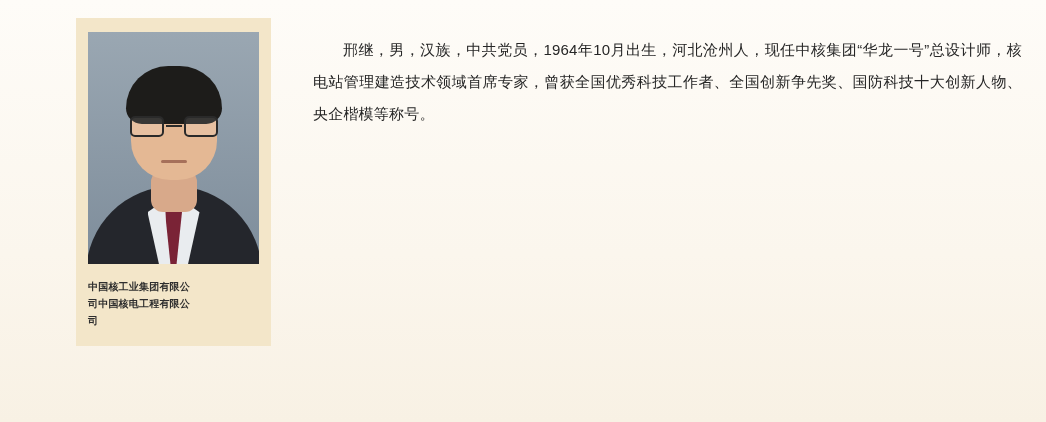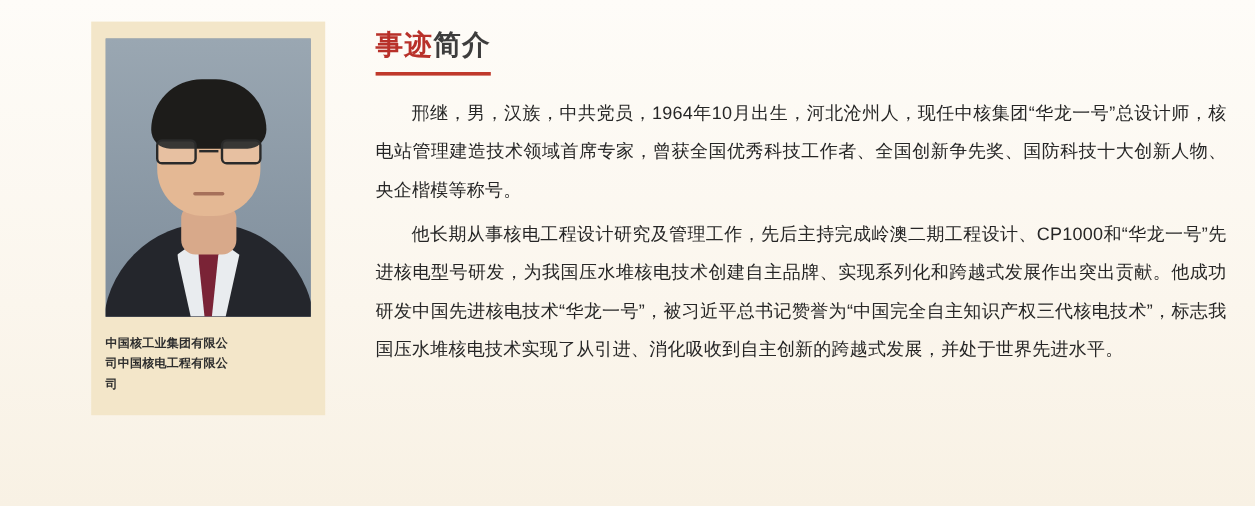--- a/index.html
+++ b/index.html
@@ -207,23 +207,19 @@
         <div class="mouth"></div>
       </div>
       <div class="card-text">
         <div>中国核工业集团有限公</div>
         <div>司中国核电工程有限公</div>
         <div>司</div>
       </div>
     </div>
 
     <div class="content">
-      <div class="section-title">
-        <span class="title-a">事迹</span><span class="title-b">简介</span>
-      </div>
       <div class="body-text">
         <p>邢继，男，汉族，中共党员，1964年10月出生，河北沧州人，现任中核集团“华龙一号”总设计师，核电站管理建造技术领域首席专家，曾获全国优秀科技工作者、全国创新争先奖、国防科技十大创新人物、央企楷模等称号。</p>
-        <p>他长期从事核电工程设计研究及管理工作，先后主持完成岭澳二期工程设计、CP1000和“华龙一号”先进核电型号研发，为我国压水堆核电技术创建自主品牌、实现系列化和跨越式发展作出突出贡献。他成功研发中国先进核电技术“华龙一号”，被习近平总书记赞誉为“中国完全自主知识产权三代核电技术”，标志我国压水堆核电技术实现了从引进、消化吸收到自主创新的跨越式发展，并处于世界先进水平。</p>
       </div>
     </div>
 
   </div>
 </div>
 
 </body></html>

